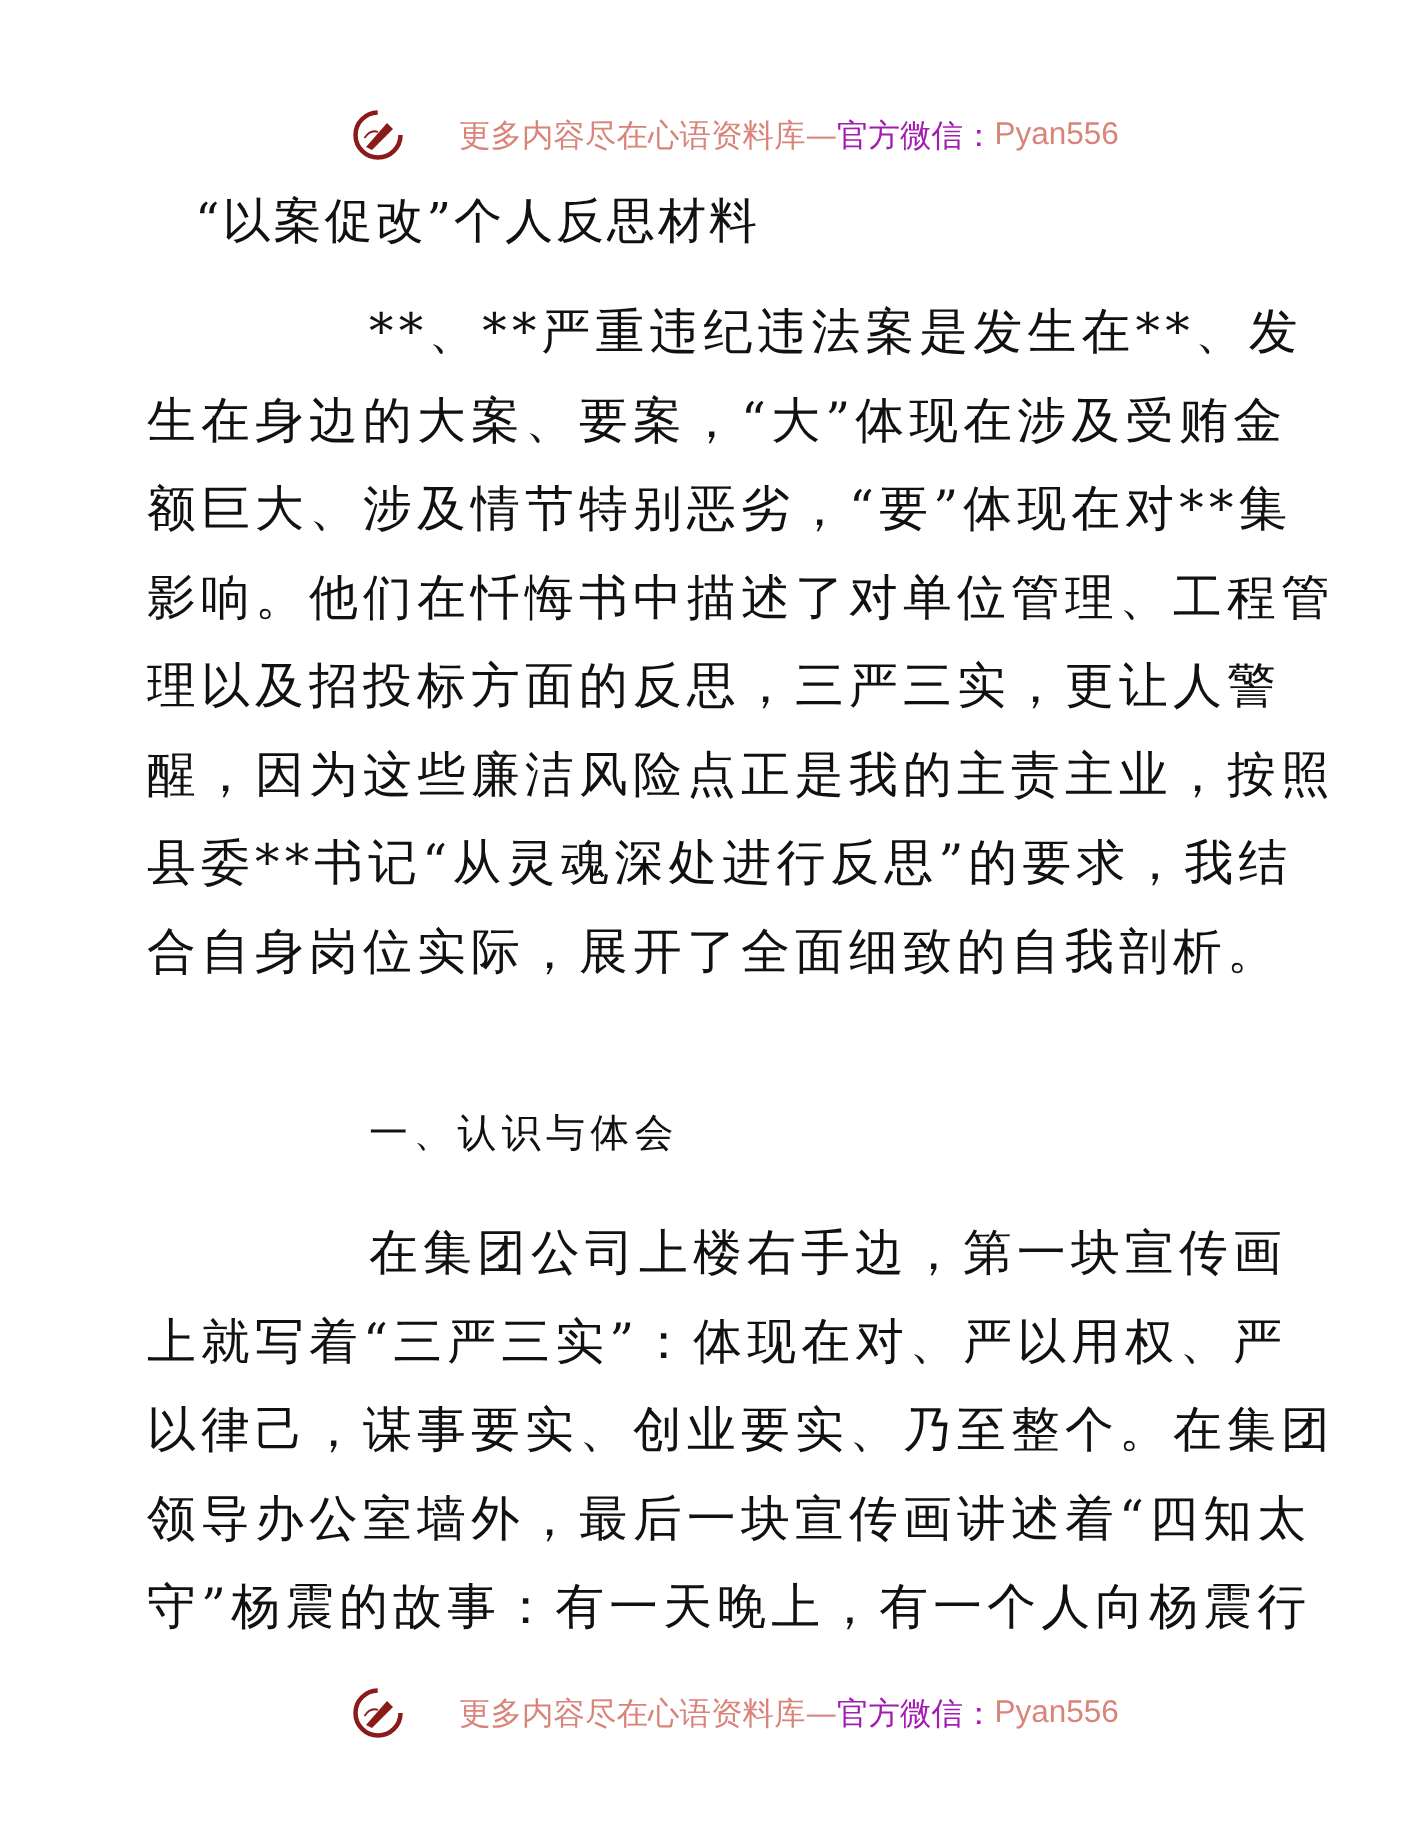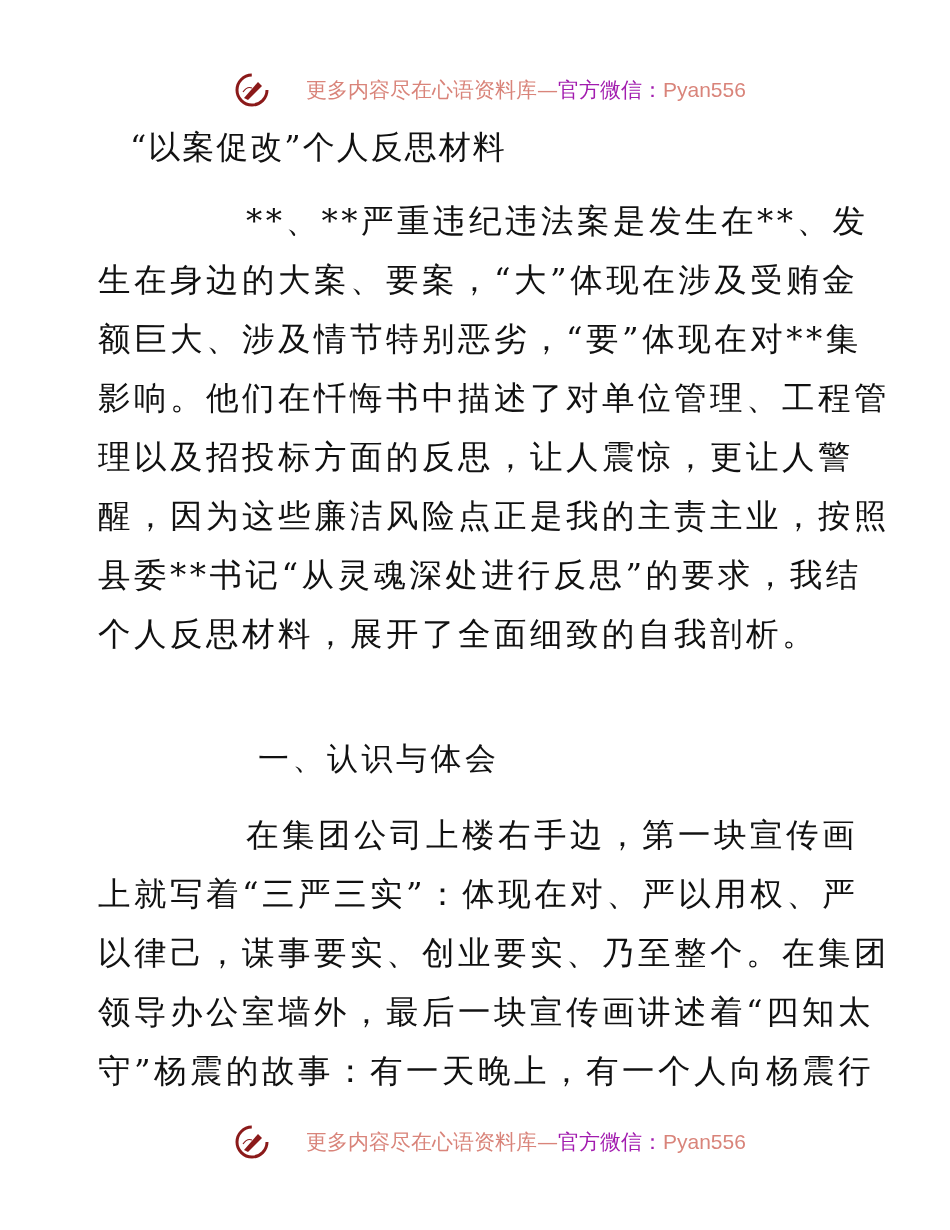--- a/index.html
+++ b/index.html
@@ -9,21 +9,21 @@
     .watermark.bottom { top: 1122px; }
     .wm-logo { width: 36px; height: 36px; margin-right: 4px; }
     .wm-red { color: #d9847a; font-size: 21px; font-family: "DejaVu Serif", serif; letter-spacing: 0px; margin-left: 32px; }
     .wm-dash { color: #d9847a; font-size: 21px; }
     .wm-gray { color: #a21caf; font-size: 21px; font-family: "DejaVu Serif", serif; }
     .wm-id { color: #d9847a; font-size: 21px; font-family: "Liberation Sans", sans-serif; }
     .title { position: absolute; left: 98px; top: 126px; font-size: 32px; letter-spacing: 2px; white-space: nowrap; margin-left: 32px; }
     .body-text { position: absolute; left: 98px; width: 752px; font-size: 32.5px; line-height: 59px; letter-spacing: 3.5px; }
     .line { white-space: nowrap; height: 59px; }
     .indent { padding-left: 148px; }
-    .heading { position: absolute; left: 258px; top: 738px; font-size: 31px; letter-spacing: 3.5px; white-space: nowrap; }
+    .heading { position: absolute; left: 246px; top: 738px; font-size: 26px; letter-spacing: 3.5px; white-space: nowrap; }
   </style>
 </head>
 <body>
 
 <div class="watermark top">
   <svg class="wm-logo" viewBox="0 0 36 36">
     <circle cx="18" cy="18" r="15" fill="none" stroke="#8b1a1a" stroke-width="3" stroke-dasharray="70 25"></circle>
     <path d="M10 26 L24 10 L28 14 L14 28 Z" fill="#8b1a1a"></path>
     <path d="M9 20 q4 -6 9 -4" fill="none" stroke="#8b1a1a" stroke-width="1.2"></path>
   </svg>
@@ -33,24 +33,24 @@
   <span class="wm-id">Pyan556</span>
 </div>
 
 <div class="title">“以案促改”个人反思材料</div>
 
 <div class="body-text" style="top:192px;">
   <div class="line indent">**、**严重违纪违法案是发生在**、发</div>
   <div class="line">生在身边的大案、要案，“大”体现在涉及受贿金</div>
   <div class="line">额巨大、涉及情节特别恶劣，“要”体现在对**集</div>
   <div class="line">影响。他们在忏悔书中描述了对单位管理、工程管</div>
-  <div class="line">理以及招投标方面的反思，让人震惊，更让人警</div>
+  <div class="line">理以及招投标方面的反思，三严三实，更让人警</div>
   <div class="line">醒，因为这些廉洁风险点正是我的主责主业，按照</div>
   <div class="line">县委**书记“从灵魂深处进行反思”的要求，我结</div>
-  <div class="line">个人反思材料，展开了全面细致的自我剖析。</div>
+  <div class="line">合自身岗位实际，展开了全面细致的自我剖析。</div>
 </div>
 
 <div class="heading">一、认识与体会</div>
 
 <div class="body-text" style="top:806px;">
   <div class="line indent">在集团公司上楼右手边，第一块宣传画</div>
   <div class="line">上就写着“三严三实”：体现在对、严以用权、严</div>
   <div class="line">以律己，谋事要实、创业要实、乃至整个。在集团</div>
   <div class="line">领导办公室墙外，最后一块宣传画讲述着“四知太</div>
   <div class="line">守”杨震的故事：有一天晚上，有一个人向杨震行</div>

